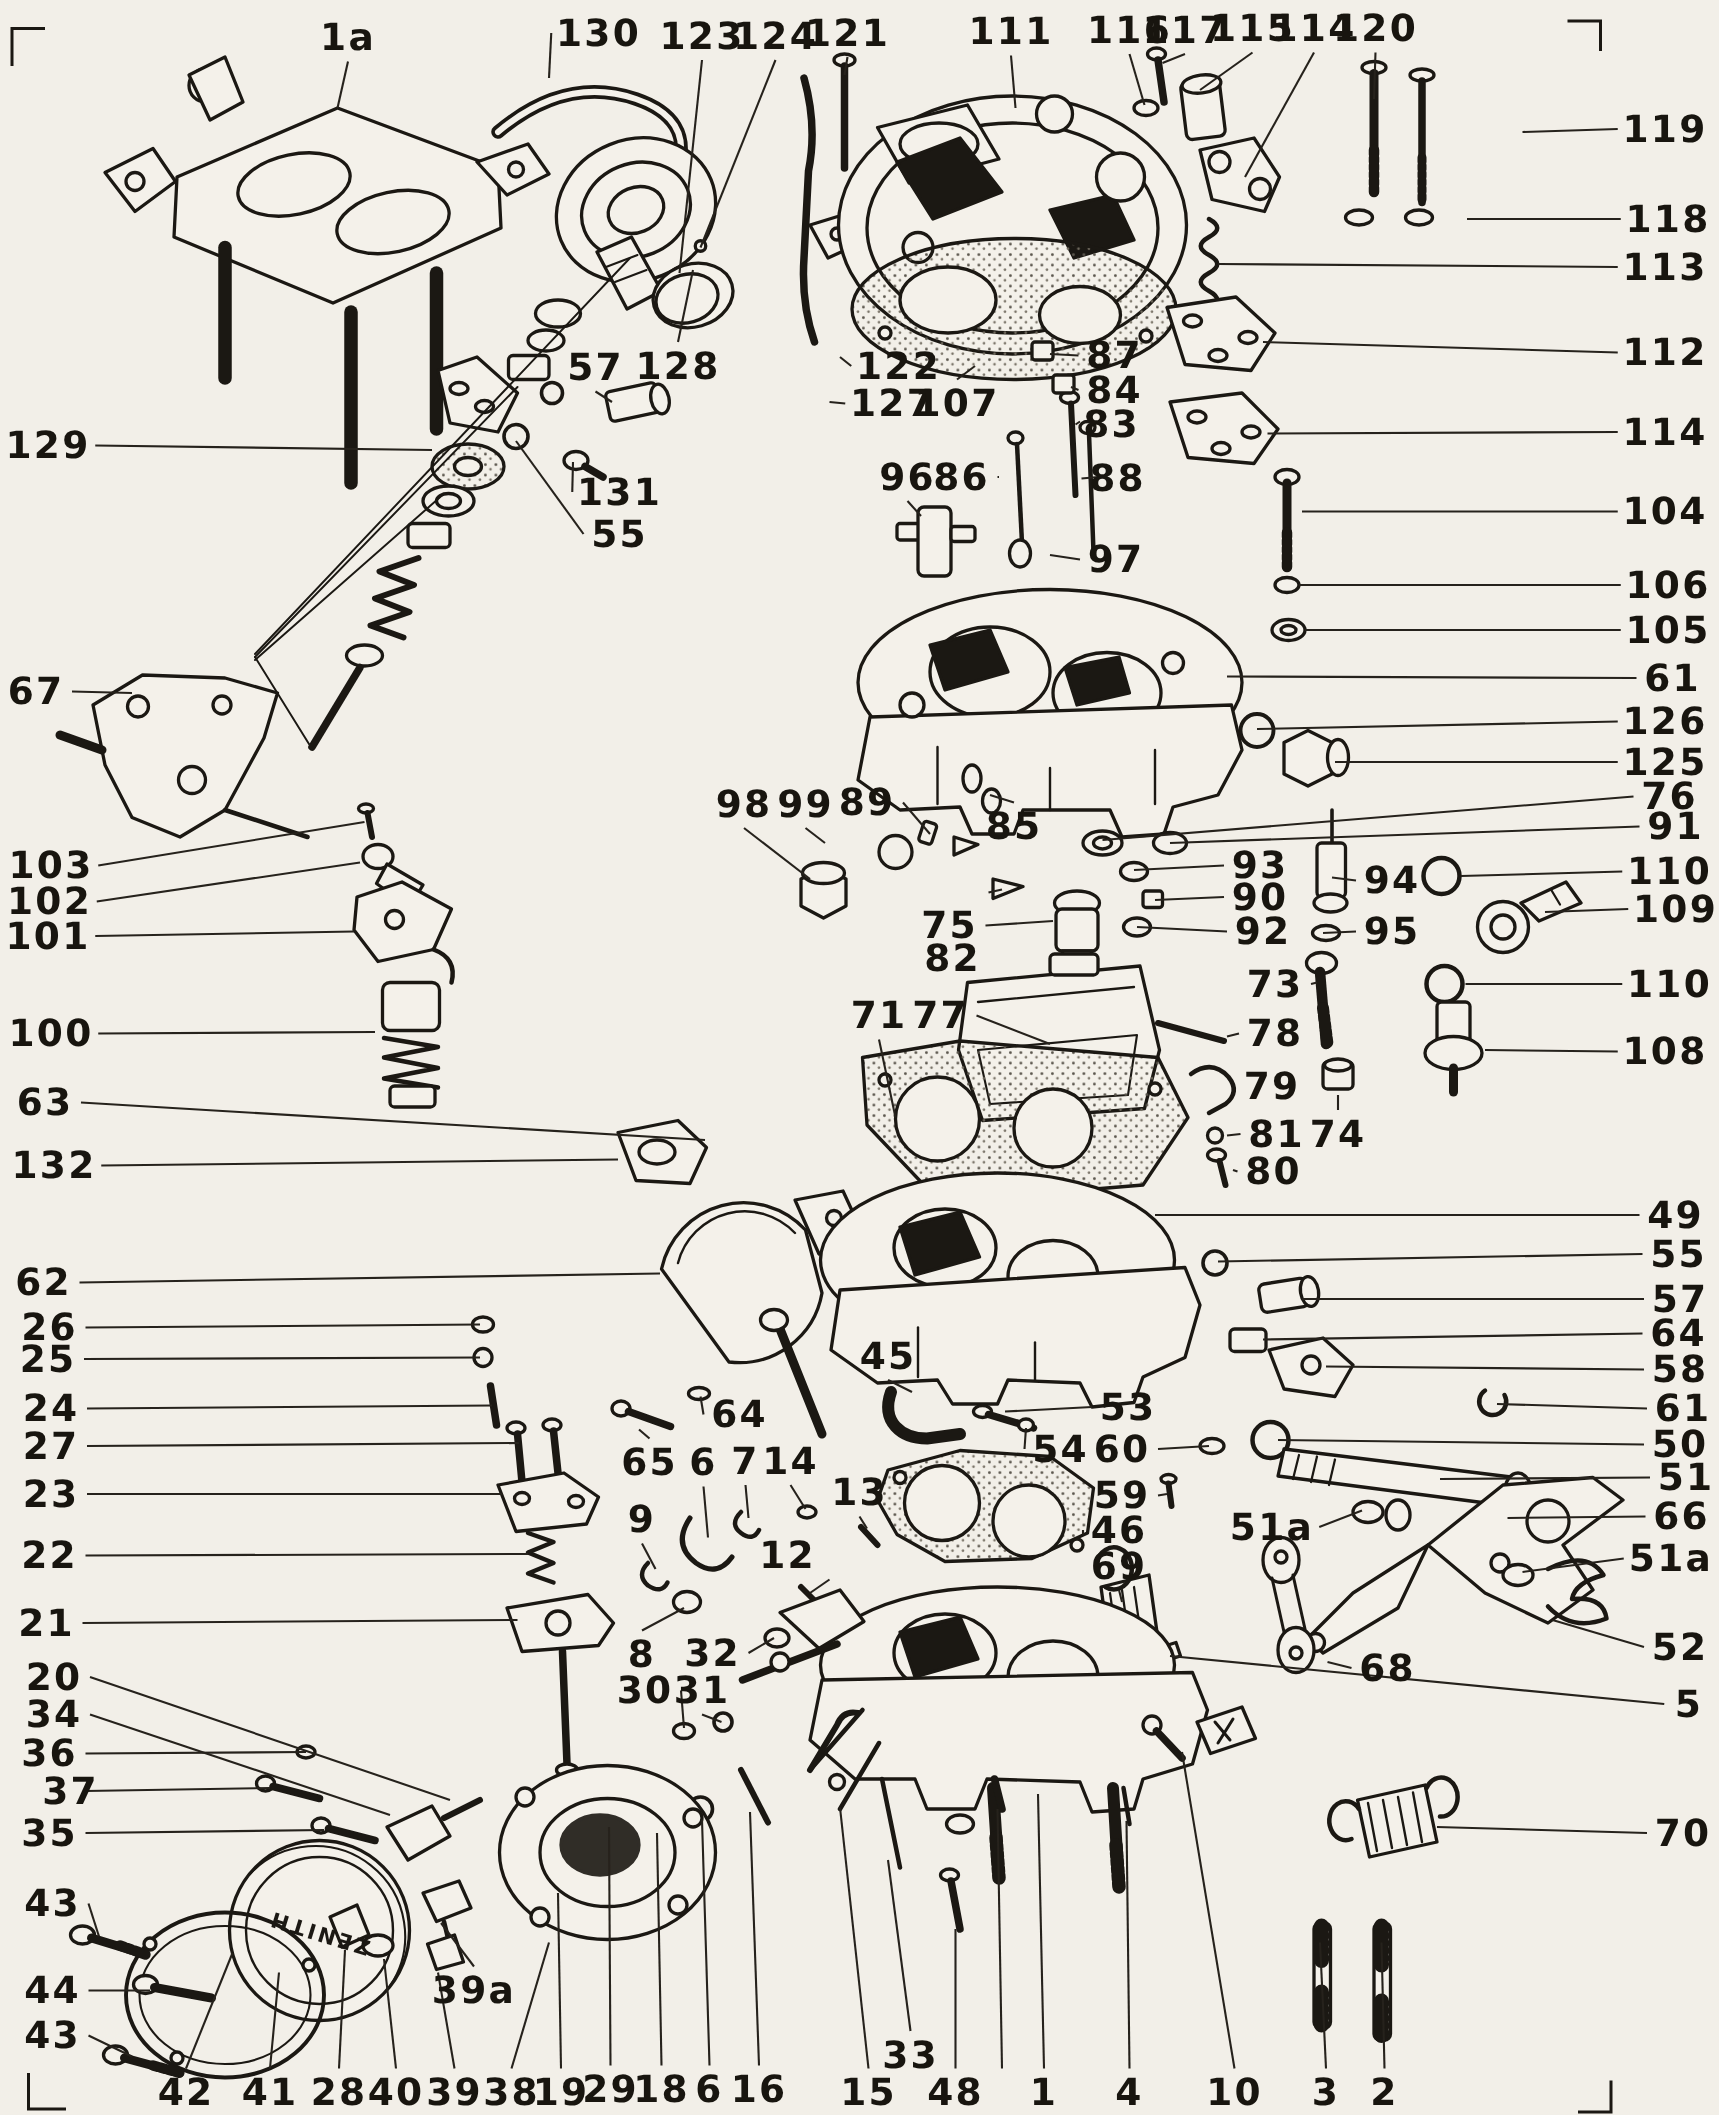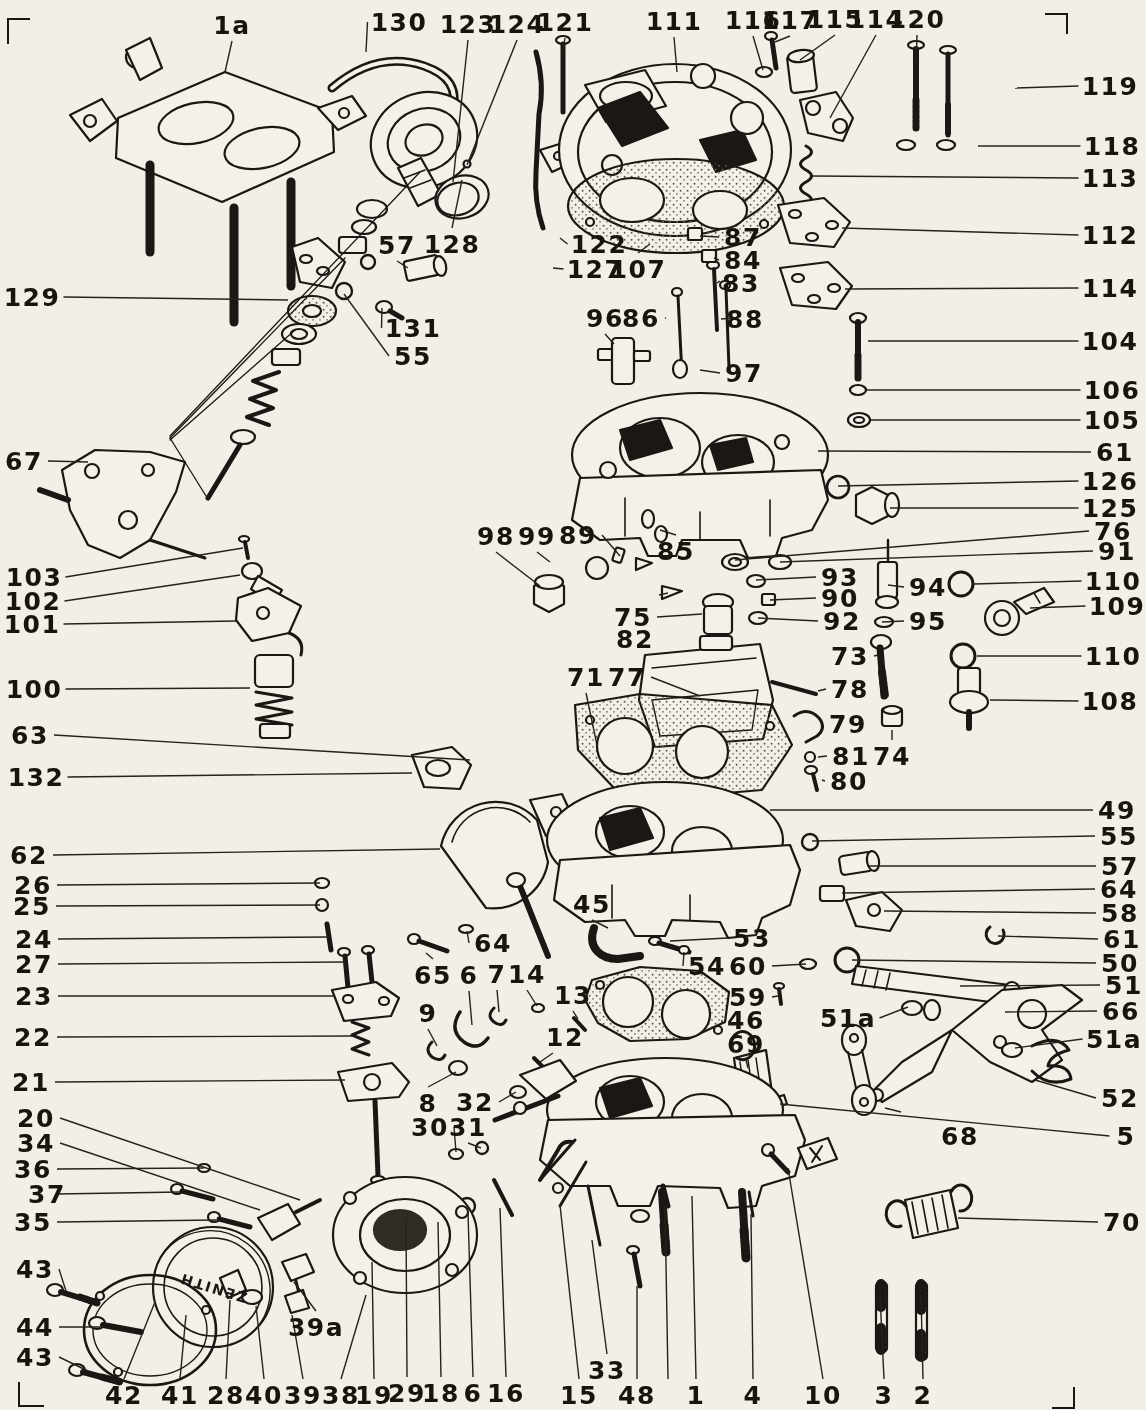--- a/index.html
+++ b/index.html
@@ -749,29 +749,29 @@
       <div class="part-label" style="left: 586px; top: 677px;">71</div>
       <div class="part-label" style="left: 627px; top: 677px;">77</div>
       <div class="part-label" style="left: 592px; top: 904px;">45</div>
       <div class="part-label" style="left: 752px; top: 938px;">53</div>
       <div class="part-label" style="left: 707px; top: 966px;">54</div>
       <div class="part-label" style="left: 748px; top: 966px;">60</div>
       <div class="part-label" style="left: 748px; top: 997px;">59</div>
       <div class="part-label" style="left: 746px; top: 1020px;">46</div>
       <div class="part-label" style="left: 848px; top: 1018px;">51a</div>
       <div class="part-label" style="left: 746px; top: 1044px;">69</div>
-      <div class="part-label" style="left: 960px; top: 1112px; margin-top: 24px;">68</div>
+      <div class="part-label" style="left: 925px; top: 1112px;">68</div>
       <div class="part-label" style="left: 493px; top: 943px;">64</div>
       <div class="part-label" style="left: 433px; top: 975px;">65</div>
       <div class="part-label" style="left: 469px; top: 975px;">6</div>
       <div class="part-label" style="left: 497px; top: 974px;">7</div>
       <div class="part-label" style="left: 527px; top: 974px;">14</div>
       <div class="part-label" style="left: 428px; top: 1013px;">9</div>
       <div class="part-label" style="left: 573px; top: 995px;">13</div>
-      <div class="part-label" style="left: 565px; top: 1037px; text-align: center;">12</div>
+      <div class="part-label" style="left: 525px; top: 1037px; text-align: center;">12</div>
       <div class="part-label" style="left: 428px; top: 1103px;">8</div>
       <div class="part-label" style="left: 475px; top: 1102px;">32</div>
       <div class="part-label" style="left: 430px; top: 1127px;">30</div>
       <div class="part-label" style="left: 468px; top: 1127px;">31</div>
       <div class="part-label" style="left: 316px; top: 1327px;">39a</div>
       <div class="part-label" style="left: 124px; top: 1395px;">42</div>
       <div class="part-label" style="left: 180px; top: 1395px;">41</div>
       <div class="part-label" style="left: 226px; top: 1395px; text-align: center;">28</div>
       <div class="part-label" style="left: 264px; top: 1395px;">40</div>
       <div class="part-label" style="left: 303px; top: 1395px;">39</div>

